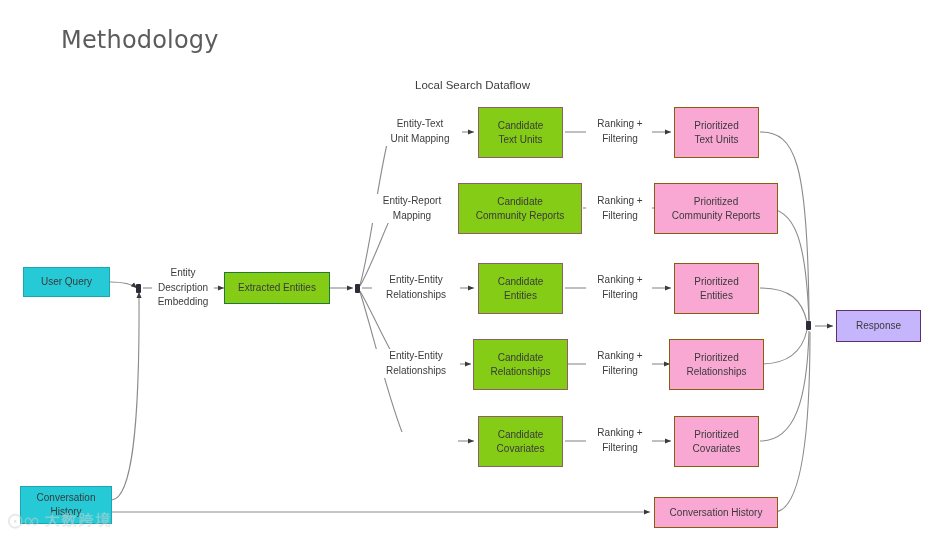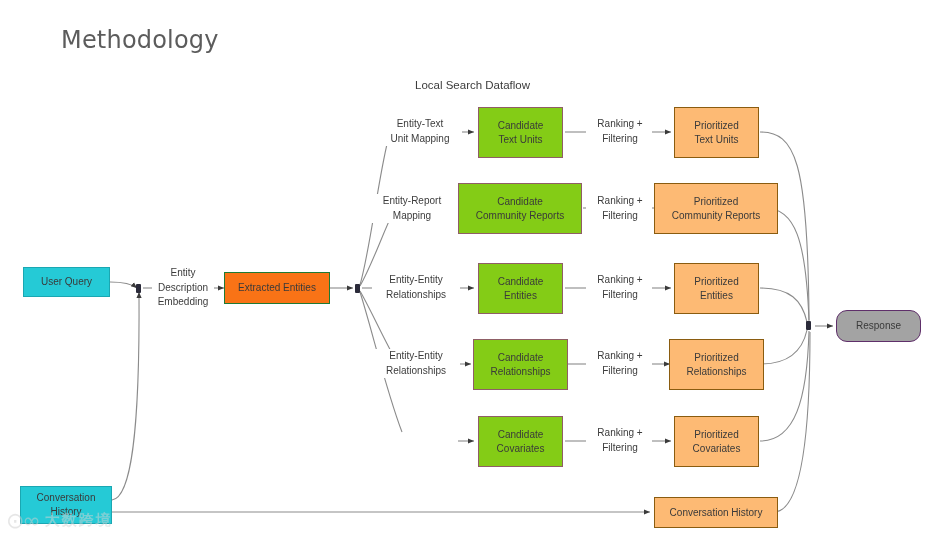--- a/index.html
+++ b/index.html
@@ -62,24 +62,24 @@
     justify-content: center;
     text-align: center;
     font-size: 10px;
     line-height: 14px;
     color: #3a3a3a;
     white-space: pre-line;
     padding: 2px;
   }
 
   .node-cyan   { background: #25cad6; border-color: #1aa7b2; }
-  .node-green  { background: #f97316; border-color: #1d7a35; }
+  .node-green  { background: #84cc16; border-color: #1d7a35; }
   .node-pink   { background: #84cc16; border-color: #8f5e66; }
-  .node-orange { background: #fdba74; border-color: #8a5c10; }
-  .node-purple { background: #a3a3a3; border-color: #5f2f6a; border-radius: 11px; }
+  .node-orange { background: #f9a8d4; border-color: #8a5c10; }
+  .node-purple { background: #c4b5fd; border-color: #5f2f6a; }
 
   .edge-label {
     position: absolute;
     font-size: 10px;
     line-height: 14.5px;
     color: #3c3c3c;
     text-align: center;
     background: #ffffff;
     white-space: pre-line;
     padding: 0 2px;

